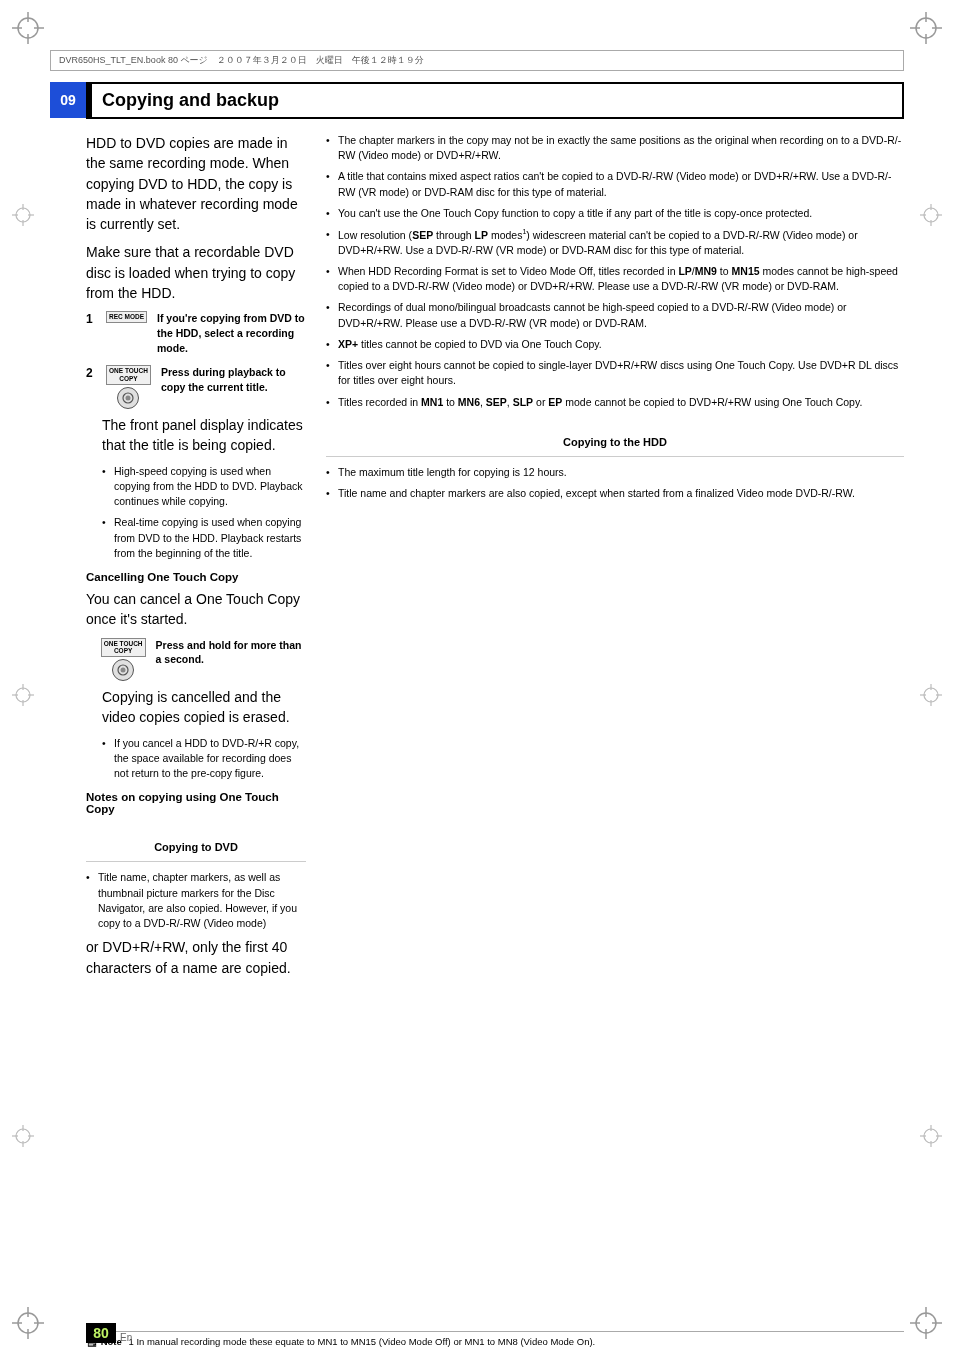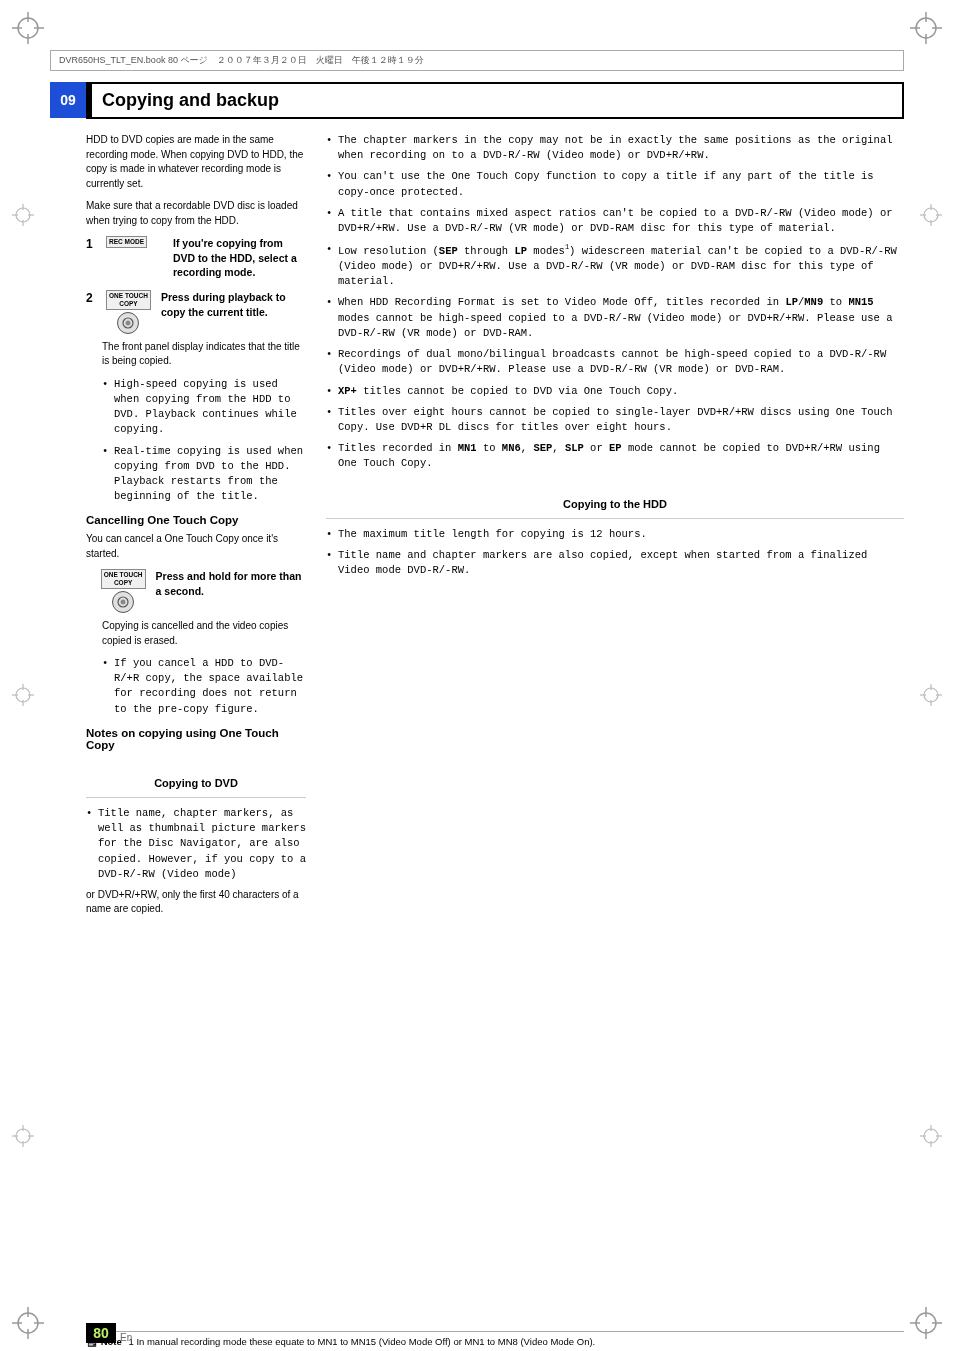--- a/index.html
+++ b/index.html
@@ -102,21 +102,21 @@
     .col-left {
       width: 220px;
       flex-shrink: 0;
     }
     .col-right {
       flex: 1;
     }
 
     
     .body-text {
-      font-size: 10px;
+      font-size: 14px;
       line-height: 1.45;
       margin-bottom: 8px;
     }
     .step-num {
       font-size: 12px;
       font-weight: bold;
       min-width: 16px;
       margin-right: 4px;
       margin-top: 1px;
     }
@@ -153,21 +153,20 @@
       justify-content: center;
       font-size: 8px;
       flex-shrink: 0;
     }
 
     
     .bullet-list {
       list-style: none;
       padding: 0;
       margin: 0;
-      font-family: Liberation Mono, monospace;
     }
     .bullet-list li {
       position: relative;
       padding-left: 12px;
       font-size: 10.5px;
       line-height: 1.45;
       margin-bottom: 6px;
     }
     .bullet-list li::before {
       content: '•';
@@ -372,21 +371,21 @@
 
   <div class="two-col">
 
     <div class="col-left">
 
       <p class="body-text">HDD to DVD copies are made in the same recording mode. When copying DVD to HDD, the copy is made in whatever recording mode is currently set.</p>
       <p class="body-text">Make sure that a recordable DVD disc is loaded when trying to copy from the HDD.</p>
 
       <div class="step-container">
         <span class="step-num">1</span>
-        <div style="display:flex;align-items:flex-start;gap:20px;">
+        <div style="display:flex;align-items:flex-start;gap:4px;">
           <div class="icon-label">
             <span class="icon-box">REC MODE</span>
           </div>
           <span class="step-text"><strong>If you're copying from DVD to the HDD, select a recording mode.</strong></span>
         </div>
       </div>
 
       <div class="step-container">
         <span class="step-num">2</span>
         <div style="display:flex;align-items:flex-start;gap:4px;">
@@ -437,22 +436,22 @@
       <ul class="bullet-list">
         <li>Title name, chapter markers, as well as thumbnail picture markers for the Disc Navigator, are also copied. However, if you copy to a DVD-R/-RW (Video mode)</li>
       </ul>
       <p class="body-text">or DVD+R/+RW, only the first 40 characters of a name are copied.</p>
     </div>
 
     <div class="col-right">
 
       <ul class="bullet-list">
         <li>The chapter markers in the copy may not be in exactly the same positions as the original when recording on to a DVD-R/-RW (Video mode) or DVD+R/+RW.</li>
+        <li>A title that contains mixed aspect ratios can't be copied to a DVD-R/-RW (Video mode) or DVD+R/+RW. Use a DVD-R/-RW (VR mode) or DVD-RAM disc for this type of material.</li>
         <li>You can't use the One Touch Copy function to copy a title if any part of the title is copy-once protected.</li>
-        <li>A title that contains mixed aspect ratios can't be copied to a DVD-R/-RW (Video mode) or DVD+R/+RW. Use a DVD-R/-RW (VR mode) or DVD-RAM disc for this type of material.</li>
         <li>Low resolution (<strong>SEP</strong> through <strong>LP</strong> modes<sup>1</sup>) widescreen material can't be copied to a DVD-R/-RW (Video mode) or DVD+R/+RW. Use a DVD-R/-RW (VR mode) or DVD-RAM disc for this type of material.</li>
         <li>When HDD Recording Format is set to Video Mode Off, titles recorded in <strong>LP</strong>/<strong>MN9</strong> to <strong>MN15</strong> modes cannot be high-speed copied to a DVD-R/-RW (Video mode) or DVD+R/+RW. Please use a DVD-R/-RW (VR mode) or DVD-RAM.</li>
         <li>Recordings of dual mono/bilingual broadcasts cannot be high-speed copied to a DVD-R/-RW (Video mode) or DVD+R/+RW. Please use a DVD-R/-RW (VR mode) or DVD-RAM.</li>
         <li><strong>XP+</strong> titles cannot be copied to DVD via One Touch Copy.</li>
         <li>Titles over eight hours cannot be copied to single-layer DVD+R/+RW discs using One Touch Copy. Use DVD+R DL discs for titles over eight hours.</li>
         <li>Titles recorded in <strong>MN1</strong> to <strong>MN6</strong>, <strong>SEP</strong>, <strong>SLP</strong> or <strong>EP</strong> mode cannot be copied to DVD+R/+RW using One Touch Copy.</li>
       </ul>
 
       <div class="sub-section-heading">Copying to the HDD</div>
       <hr class="divider">

